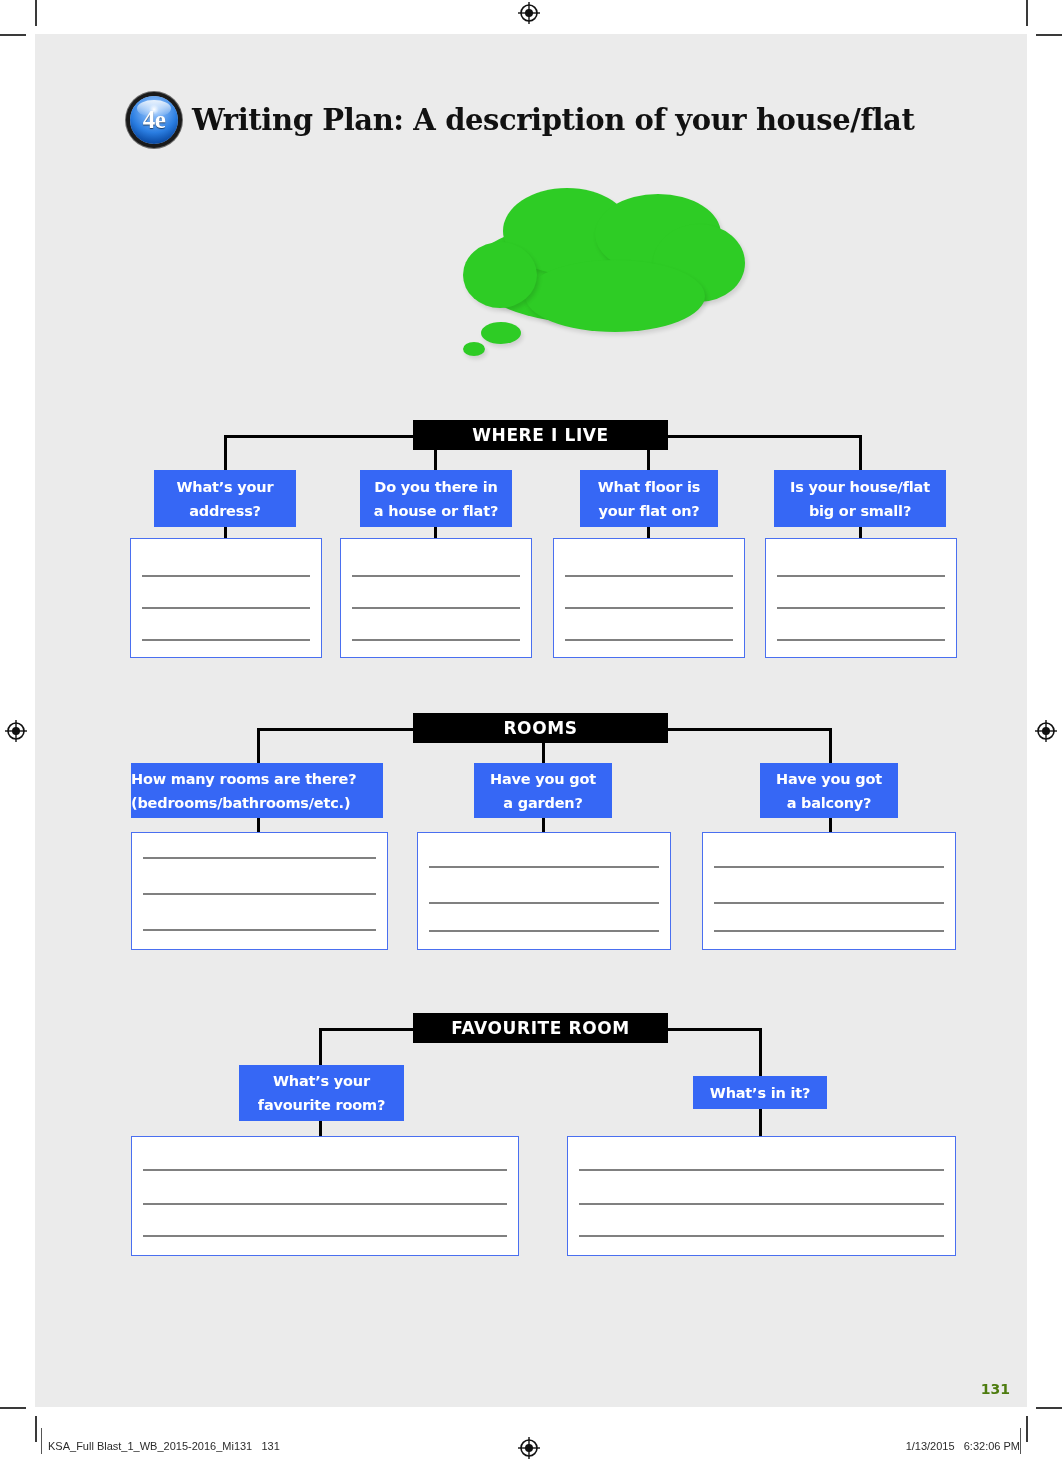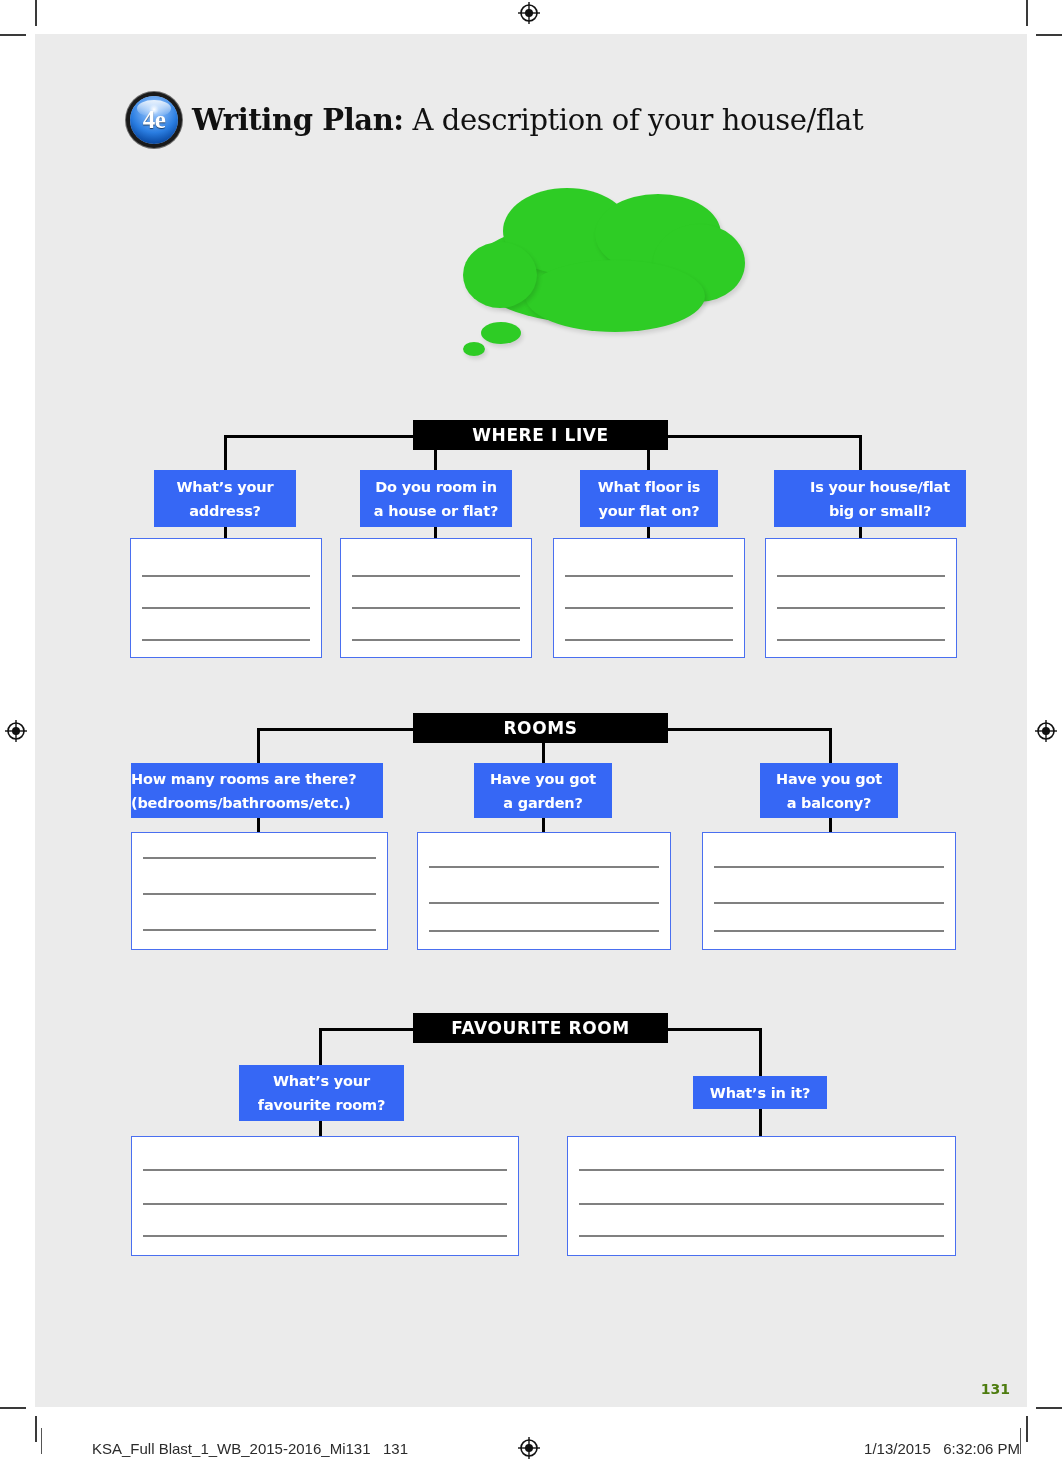--- a/index.html
+++ b/index.html
@@ -70,21 +70,21 @@
     z-index: 2;
   }
   #title {
     font-family: "DejaVu Serif", serif;
     font-size: 29px;
     font-weight: bold;
     color: #111111;
     white-space: nowrap;
     letter-spacing: -0.4px;
   }
-  #title .plain { font-weight: normal; text-align: right; }
+  #title .plain { font-weight: bold; text-align: right; }
 
   
   #bubble-wrap { position: absolute; left: 455px; top: 180px; width: 360px; height: 190px; }
   .blob {
     position: absolute;
     background: #2ecc25;
     border-radius: 50%;
     box-shadow: 2px 3px 4px rgba(0,0,0,.12);
   }
   #bubble-text {
@@ -154,24 +154,23 @@
     right: 52px; top: 1381px;
     font-family: "DejaVu Sans", sans-serif;
     font-weight: bold;
     font-size: 14px;
     color: #4d7c0f;
   }
   #footer-left, #footer-right {
     position: absolute;
     top: 1440px;
     font-family: "Liberation Sans", sans-serif;
-    font-size: 15px;
+    font-size: 11px;
     color: #2b2b2b;
     white-space: pre;
-    margin-left: 44px;
   }
   #footer-left { left: 48px; }
   #footer-right { right: 42px; }
   .footer-bar { position: absolute; background: #555; }
 </style>
 </head>
 <body>
 
 <div id="page">
 
@@ -242,25 +241,25 @@
     <div class="conn h" style="left:225px;top:435px;width:637px;"></div>
     <div class="conn v" style="left:224px;top:435px;height:105px;"></div>
     <div class="conn v" style="left:434px;top:435px;height:105px;"></div>
     <div class="conn v" style="left:647px;top:435px;height:105px;"></div>
     <div class="conn v" style="left:859px;top:435px;height:105px;"></div>
 
     <div class="hdr-bar" style="left:413px;top:420px;width:255px;">WHERE I LIVE</div>
 
     <div class="qbox" style="left:154px;top:470px;width:142px;height:57px;">What’s your
 address?</div>
-    <div class="qbox" style="left:360px;top:470px;width:152px;height:57px;">Do you room in
+    <div class="qbox" style="left:360px;top:470px;width:152px;height:57px;">Do you there in
 a house or flat?</div>
     <div class="qbox" style="left:580px;top:470px;width:138px;height:57px;">What floor is
 your flat on?</div>
-    <div class="qbox" style="left:774px;top:470px;width:172px;height:57px;padding-left:20px;">Is your house/flat
+    <div class="qbox" style="left:774px;top:470px;width:172px;height:57px;">Is your house/flat
 big or small?</div>
 
     <div class="abox" style="left:130px;top:538px;width:192px;height:120px;">
       <div class="rule" style="top:36px;"></div>
       <div class="rule" style="top:68px;"></div>
       <div class="rule" style="top:100px;"></div>
     </div>
     <div class="abox" style="left:340px;top:538px;width:192px;height:120px;">
       <div class="rule" style="top:36px;"></div>
       <div class="rule" style="top:68px;"></div>

